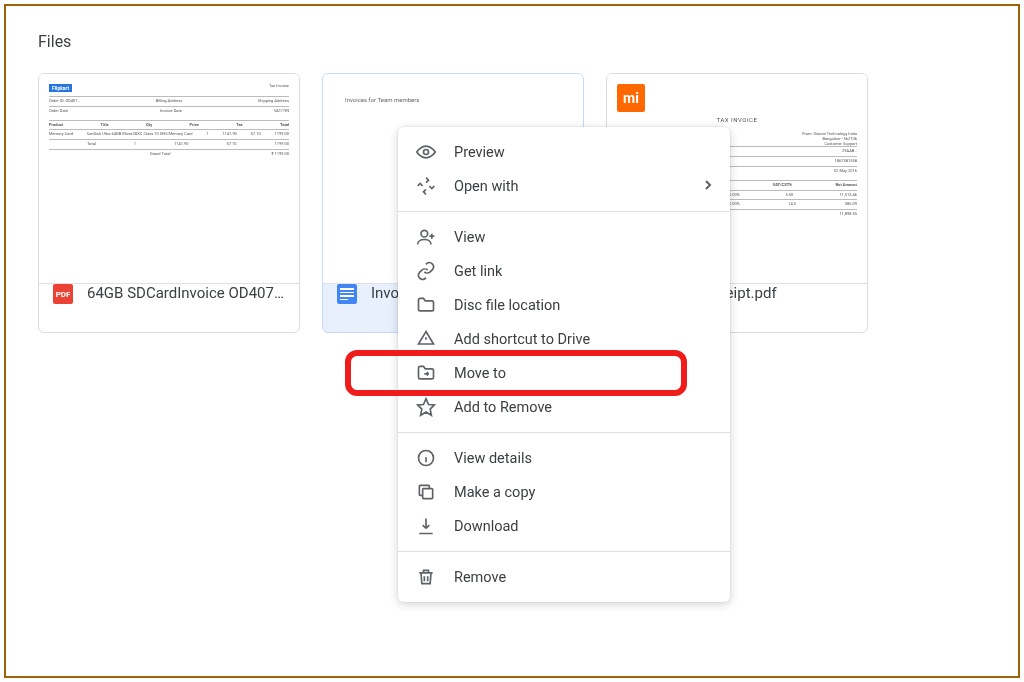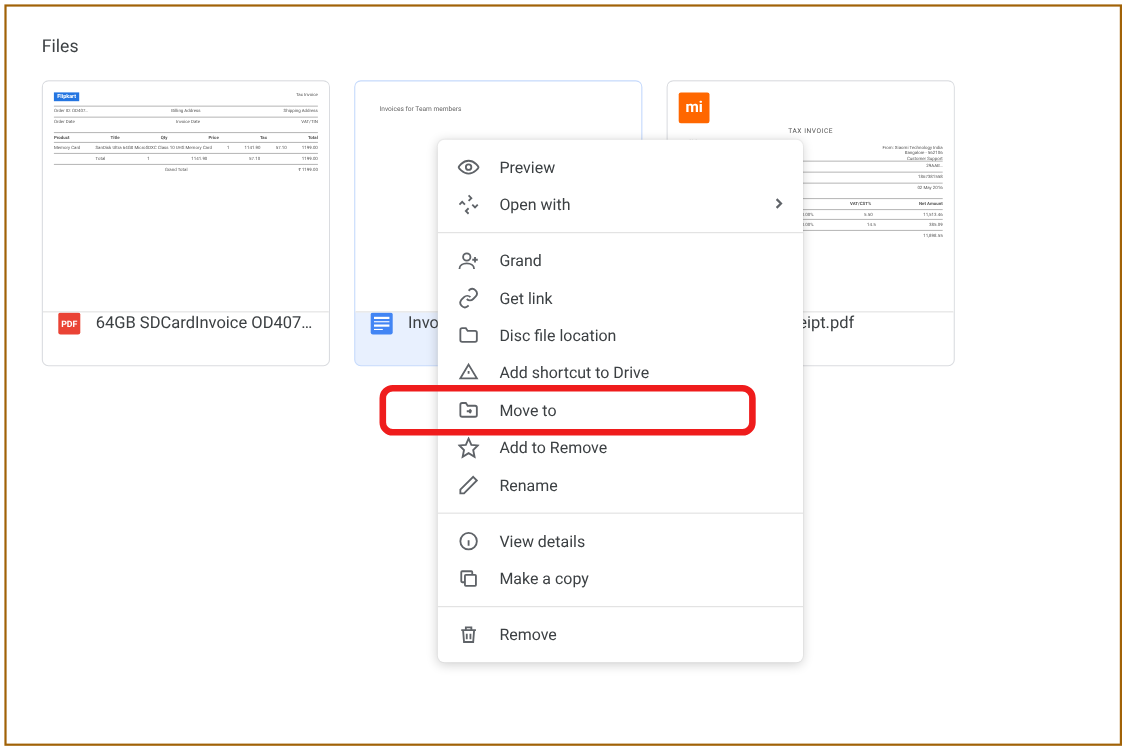--- a/index.html
+++ b/index.html
@@ -341,21 +341,21 @@
 
   <div class="menu-divider"></div>
 
   <div class="menu-item">
     <span class="mi-icon">
       <svg viewBox="0 0 24 24" fill="none" stroke="currentColor" stroke-width="2">
           <circle cx="10" cy="8" r="4"></circle>
           <path d="M2 21c0-4 4-6 8-6s8 2 8 6M19 8v6M16 11h6"></path>
         </svg>
     </span>
-    <span>Grand</span>
+    <span>View</span>
   </div>
   <div class="menu-item">
     <span class="mi-icon">
       <svg viewBox="0 0 24 24" fill="none" stroke="currentColor" stroke-width="2">
           <path d="M10 13a5 5 0 0 0 7 0l3-3a5 5 0 0 0-7-7l-1 1M14 11a5 5 0 0 0-7 0l-3 3a5 5 0 0 0 7 7l1-1"></path>
         </svg>
     </span>
     <span>Get link</span>
   </div>
   <div class="menu-item">
@@ -385,28 +385,20 @@
     <span>Move to</span>
   </div>
   <div class="menu-item">
     <span class="mi-icon">
       <svg viewBox="0 0 24 24" fill="none" stroke="currentColor" stroke-width="2">
           <polygon points="12 2 15 9 22 9.5 17 14.5 18.5 22 12 18 5.5 22 7 14.5 2 9.5 9 9"></polygon>
         </svg>
     </span>
     <span>Add to Remove</span>
   </div>
-  <div class="menu-item">
-    <span class="mi-icon">
-      <svg viewBox="0 0 24 24" fill="none" stroke="currentColor" stroke-width="2">
-          <path d="M17 3l4 4L7 21H3v-4L17 3z"></path>
-        </svg>
-    </span>
-    <span>Rename</span>
-  </div>
 
   <div class="menu-divider"></div>
 
   <div class="menu-item">
     <span class="mi-icon">
       <svg viewBox="0 0 24 24" fill="none" stroke="currentColor" stroke-width="2">
           <circle cx="12" cy="12" r="9"></circle>
           <path d="M12 8h.01M11 12h1v5"></path>
         </svg>
     </span>
@@ -414,20 +406,28 @@
   </div>
   <div class="menu-item">
     <span class="mi-icon">
       <svg viewBox="0 0 24 24" fill="none" stroke="currentColor" stroke-width="2">
           <rect x="8" y="8" width="12" height="12" rx="1"></rect>
           <path d="M16 8V5a1 1 0 0 0-1-1H5a1 1 0 0 0-1 1v10a1 1 0 0 0 1 1h3"></path>
         </svg>
     </span>
     <span>Make a copy</span>
   </div>
+  <div class="menu-item">
+    <span class="mi-icon">
+      <svg viewBox="0 0 24 24" fill="none" stroke="currentColor" stroke-width="2">
+          <path d="M12 3v12m0 0l-4-4m4 4l4-4M4 21h16"></path>
+        </svg>
+    </span>
+    <span>Download</span>
+  </div>
 
   <div class="menu-divider"></div>
 
   <div class="menu-item">
     <span class="mi-icon">
       <svg viewBox="0 0 24 24" fill="none" stroke="currentColor" stroke-width="2">
           <path d="M4 7h16M9 7V4h6v3M6 7l1 13h10l1-13M10 11v6M14 11v6"></path>
         </svg>
     </span>
     <span>Remove</span>

